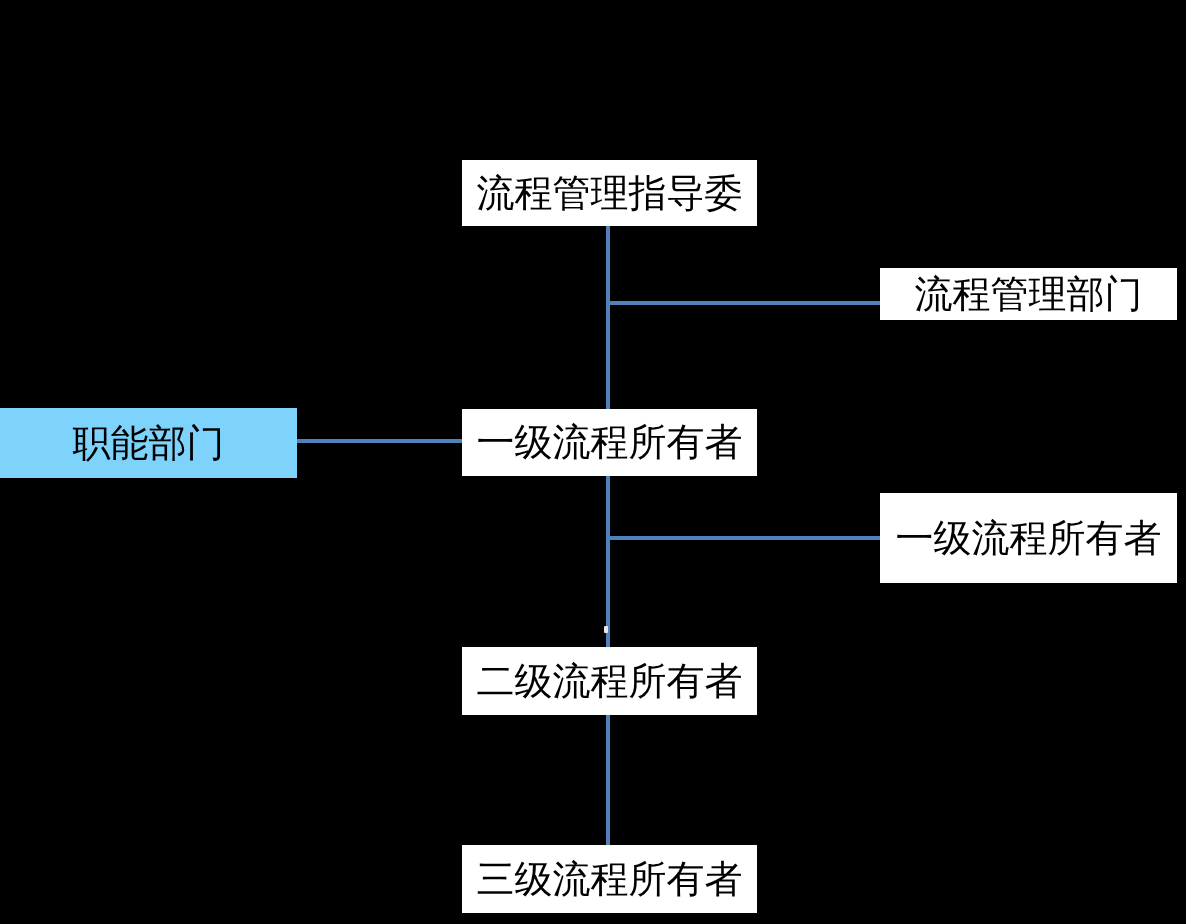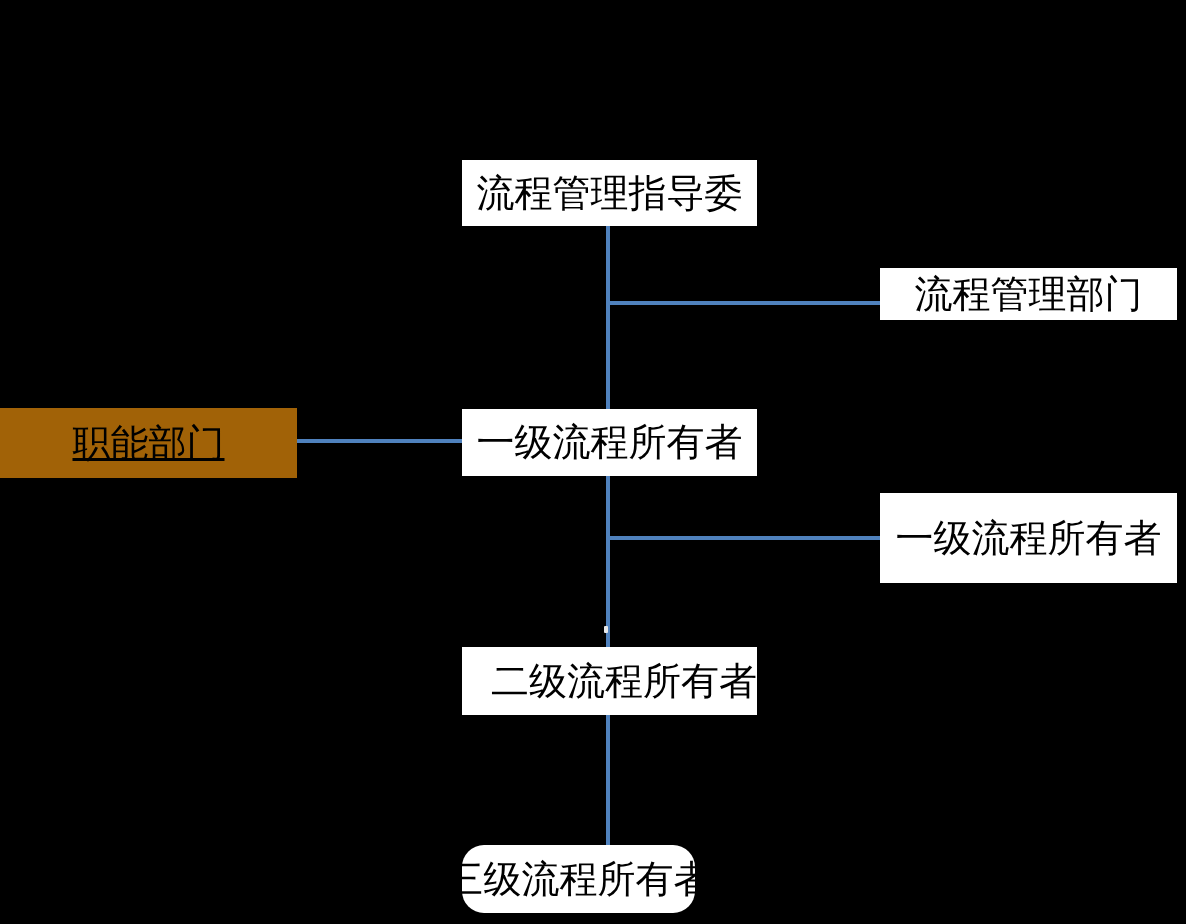--- a/index.html
+++ b/index.html
@@ -62,35 +62,35 @@
   <div class="stray"></div>
 
   <div class="node" style="left: 462px; top: 160px; width: 295px; height: 66px; background: rgb(255, 255, 255);">
     <span class="node-label">流程管理指导委</span>
   </div>
 
   <div class="node" style="left: 880px; top: 268px; width: 297px; height: 52px; background: rgb(255, 255, 255);">
     <span class="node-label">流程管理部门</span>
   </div>
 
-  <div class="node" style="left: 0px; top: 408px; width: 297px; height: 70px; background: #a16207; text-decoration: underline;">
+  <div class="node" style="left: 0px; top: 408px; width: 297px; height: 70px; background: #7dd3fc;">
     <span class="node-label">职能部门</span>
   </div>
 
   <div class="node" style="left: 462px; top: 409px; width: 295px; height: 67px; background: rgb(255, 255, 255);">
     <span class="node-label">一级流程所有者</span>
   </div>
 
   <div class="node" style="left: 880px; top: 493px; width: 297px; height: 90px; background: rgb(255, 255, 255);">
     <span class="node-label node-label-multiline">
       <span>一级流程所有者</span>
     </span>
   </div>
 
-  <div class="node" style="left: 462px; top: 647px; width: 295px; height: 68px; background: rgb(255, 255, 255); justify-content: flex-end;">
+  <div class="node" style="left: 462px; top: 647px; width: 295px; height: 68px; background: rgb(255, 255, 255);">
     <span class="node-label">二级流程所有者</span>
   </div>
 
-  <div class="node" style="left: 462px; top: 845px; width: 233px; height: 68px; background: rgb(255, 255, 255); border-radius: 22px;">
+  <div class="node" style="left: 462px; top: 845px; width: 295px; height: 68px; background: rgb(255, 255, 255);">
     <span class="node-label">三级流程所有者</span>
   </div>
 
 </div>
 
 </body></html>

